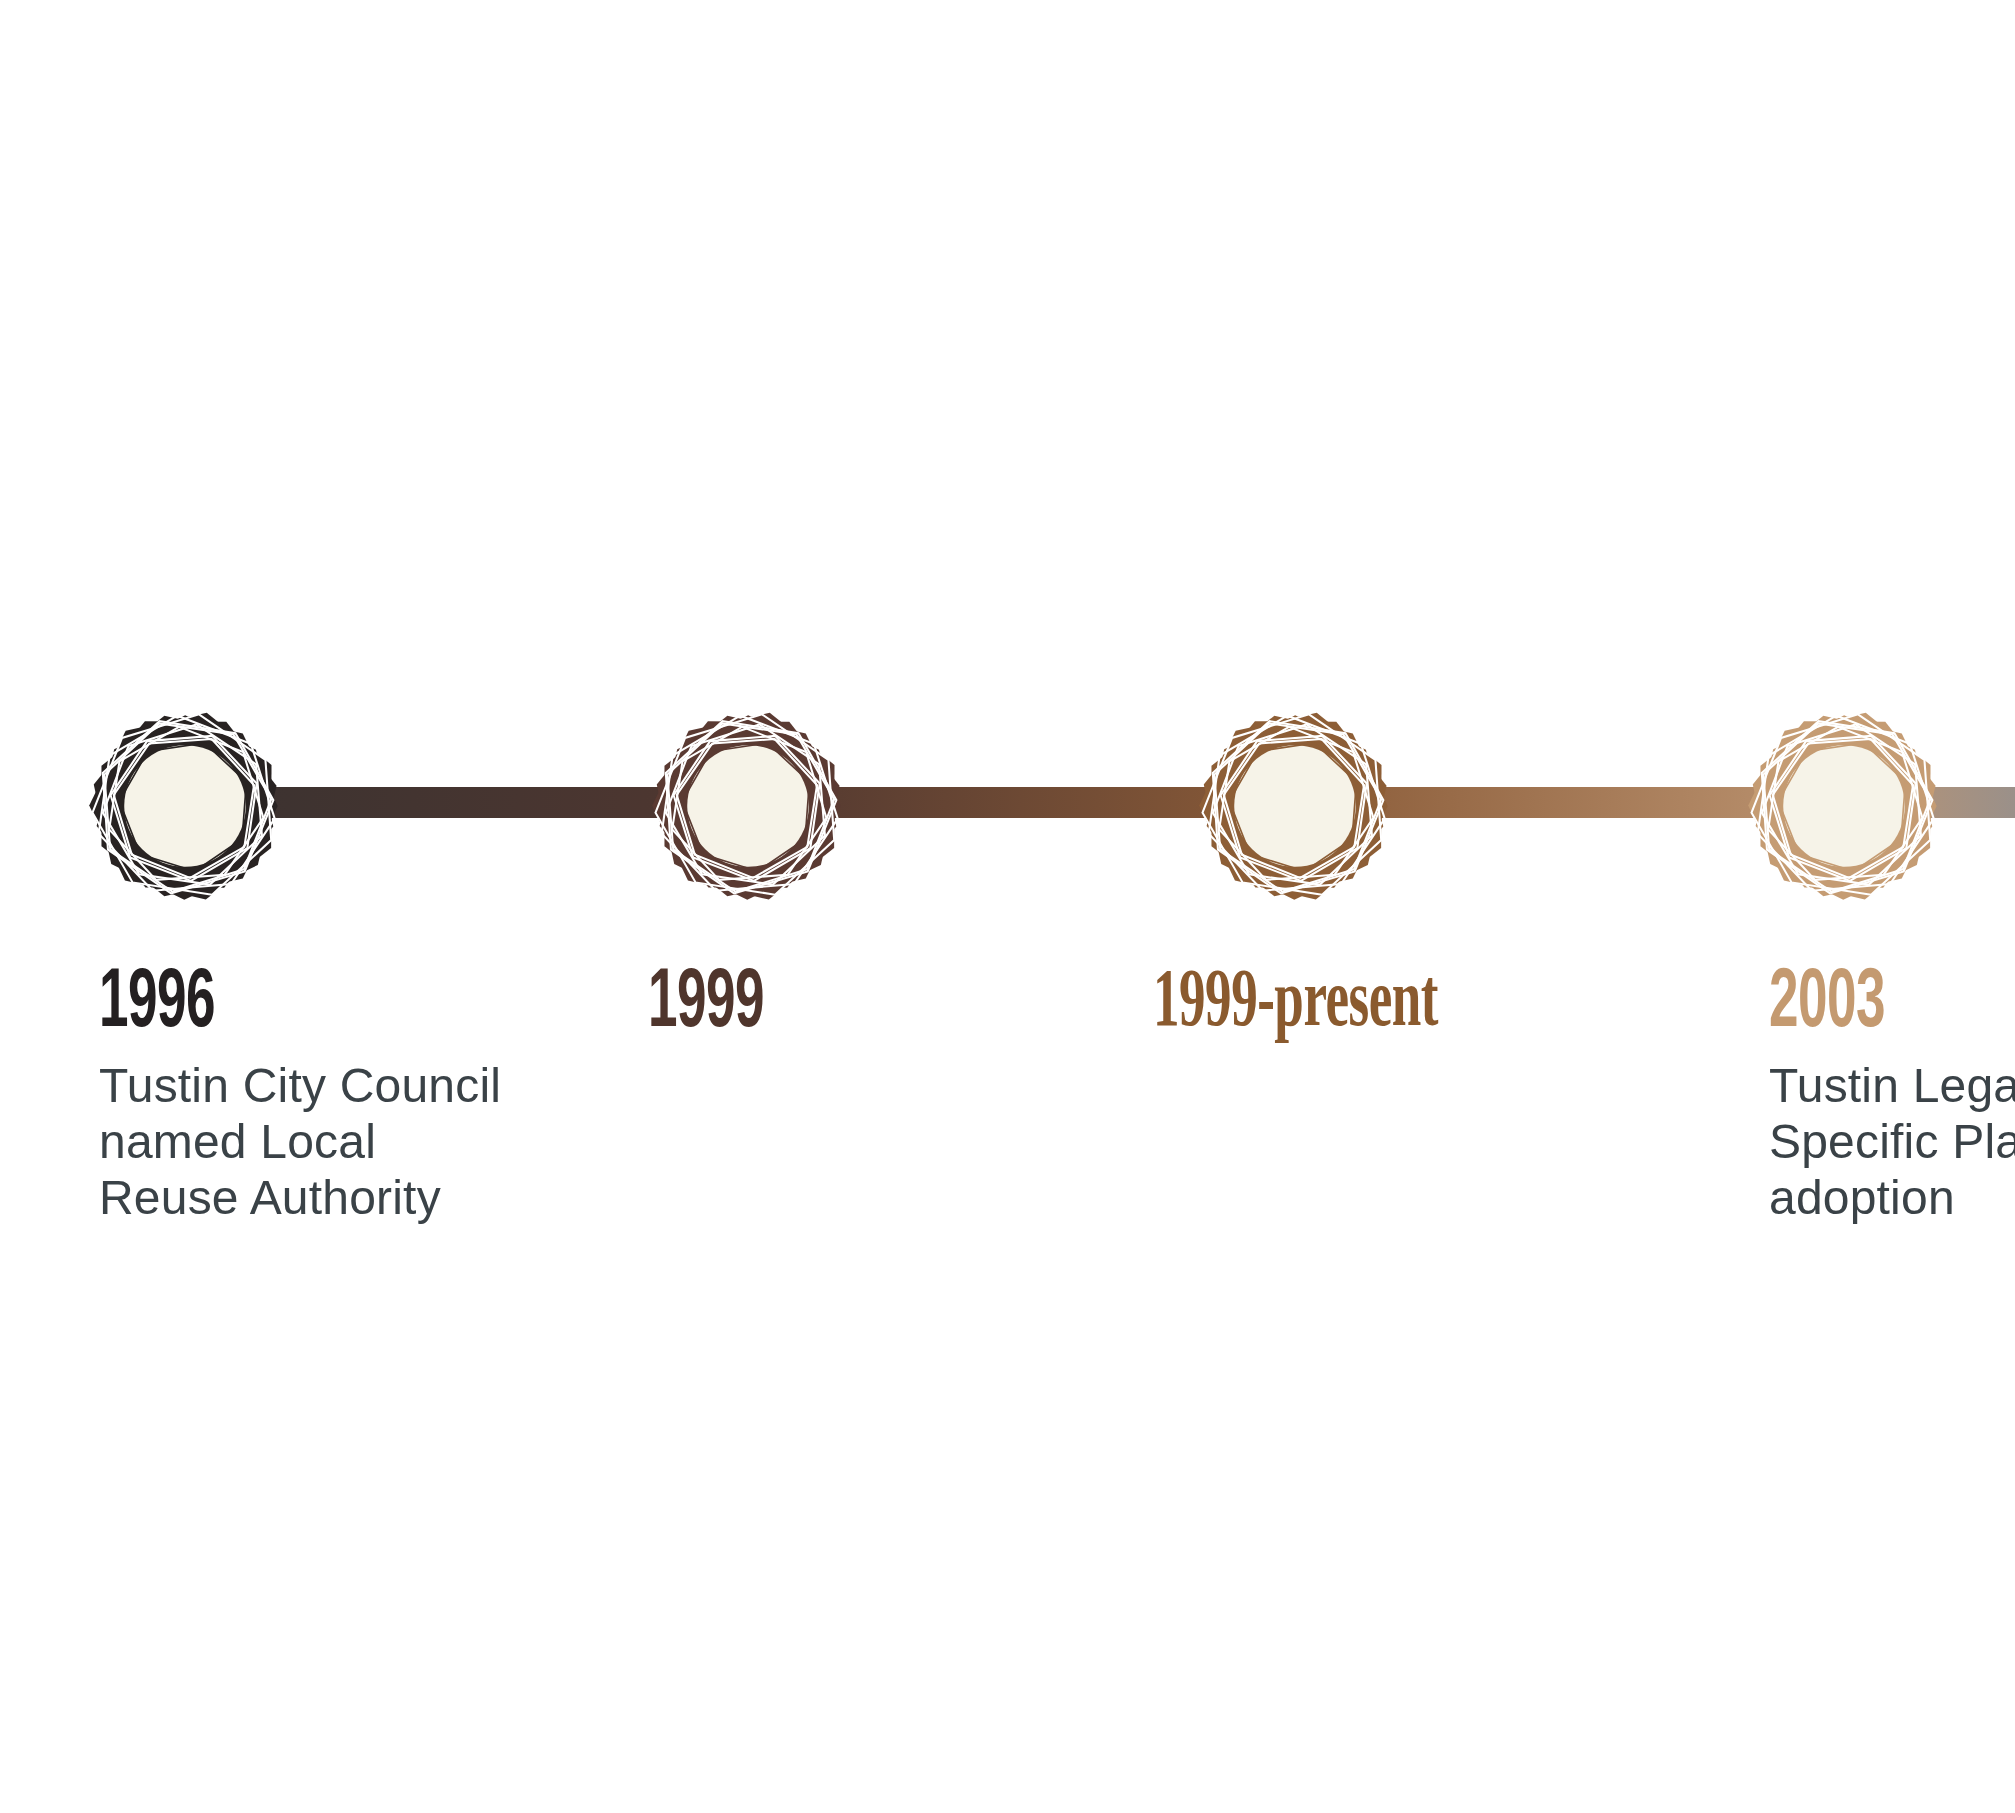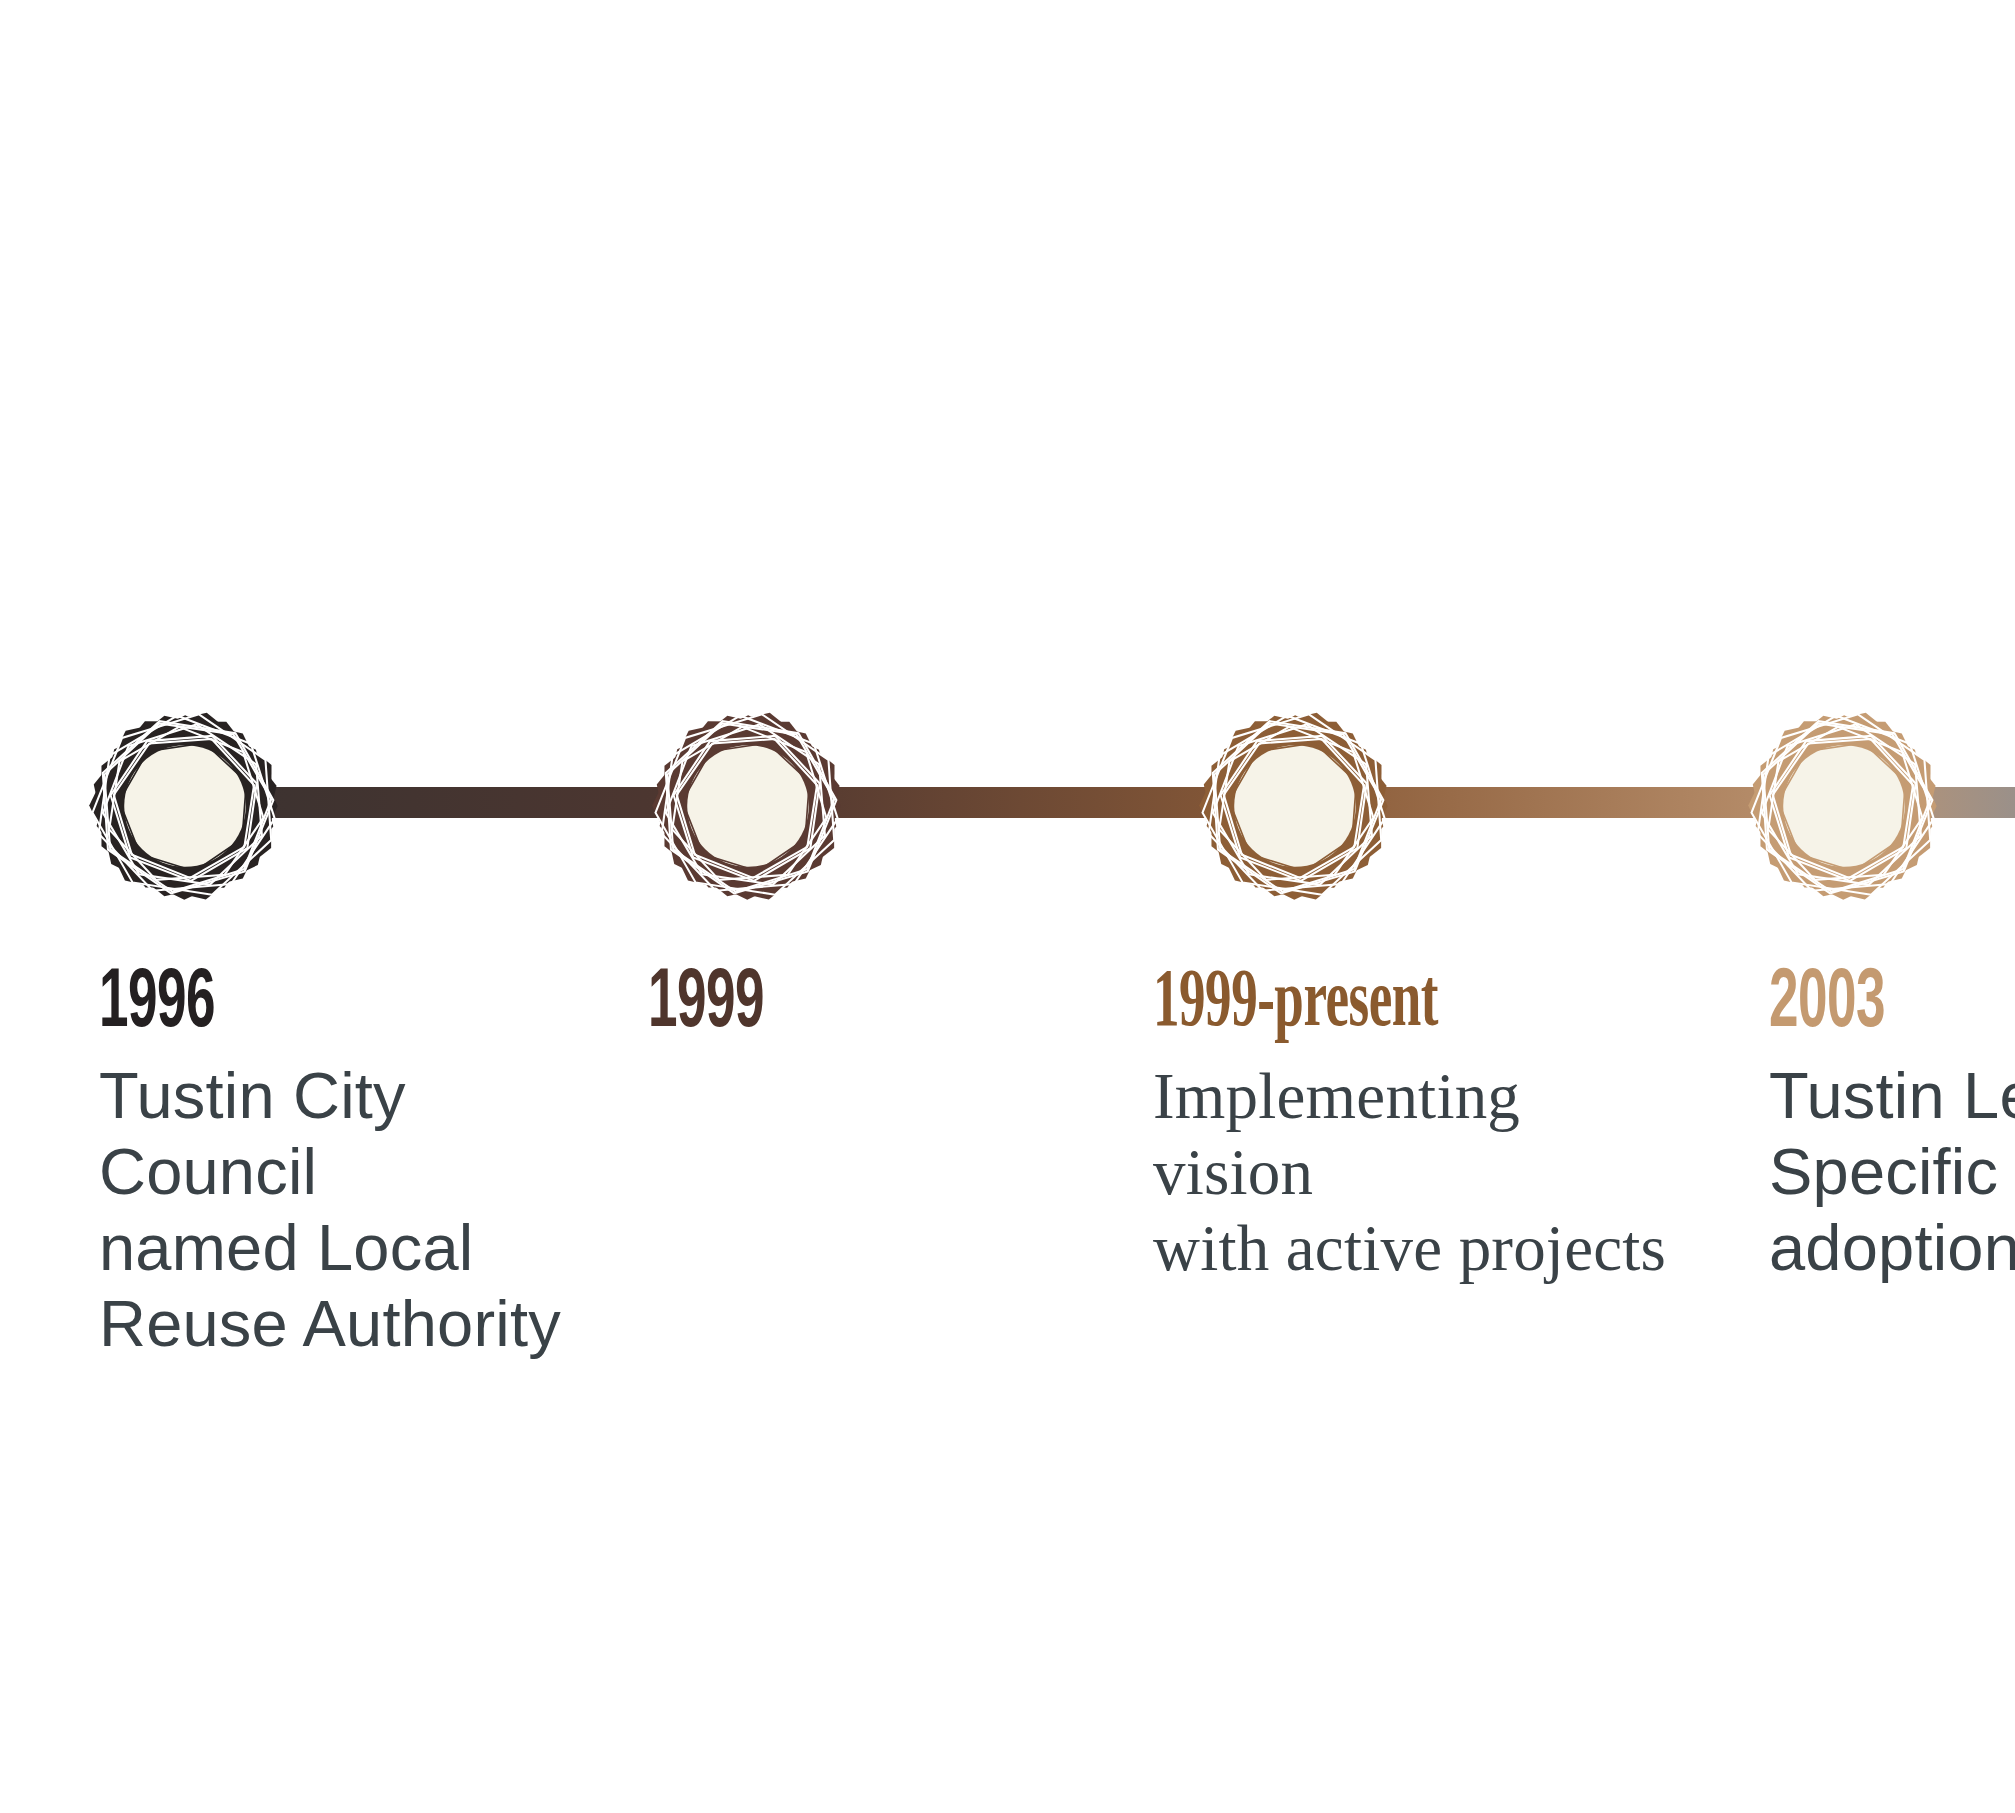--- a/index.html
+++ b/index.html
@@ -18,21 +18,21 @@
     font-weight:700;
     font-size:83px;
     line-height:1;
     letter-spacing:-0.8px;
     transform:scaleX(0.64);
     transform-origin:0 0;
     white-space:nowrap;
   }
   .desc{
     margin-top:18.5px;
-    font-size:65px;
+    font-size:48px;
     line-height:1.17;
     letter-spacing:0.2px;
     white-space:pre-line;
   }
 </style>
 </head>
 <body>
 
 <div class="stage" id="stage">
   <div class="tl-line" style="left: 185px; top: 787px; width: 2807px; height: 31px; background: linear-gradient(to right, rgb(58, 50, 48) 0%, rgb(80, 55, 48) 20%, rgb(138, 91, 56) 39.6%, rgb(188, 148, 113) 59.1%, rgb(75, 135, 195) 79.6%, rgb(29, 76, 112) 100%);"></div>
@@ -117,22 +117,20 @@
 named Local
 Reuse Authority</div>
   </div>
 
   <div class="label-col" style="left: 648px;">
     <div class="year" style="color: rgb(79, 53, 44);">1999</div>
   </div>
 
   <div class="label-col" style="left: 1153px; font-family: Liberation Serif, serif;">
     <div class="year" style="color: rgb(138, 90, 46);">1999-present</div>
-    <div class="desc" style="color: rgb(58, 66, 71);">Implementing vision
-with active projects</div>
   </div>
 
   <div class="label-col" style="left: 1769px;">
     <div class="year" style="color: rgb(196, 154, 112);">2003</div>
     <div class="desc" style="color: rgb(58, 66, 71);">Tustin Legacy
 Specific Plan
 adoption</div>
   </div>
 
 </div>

